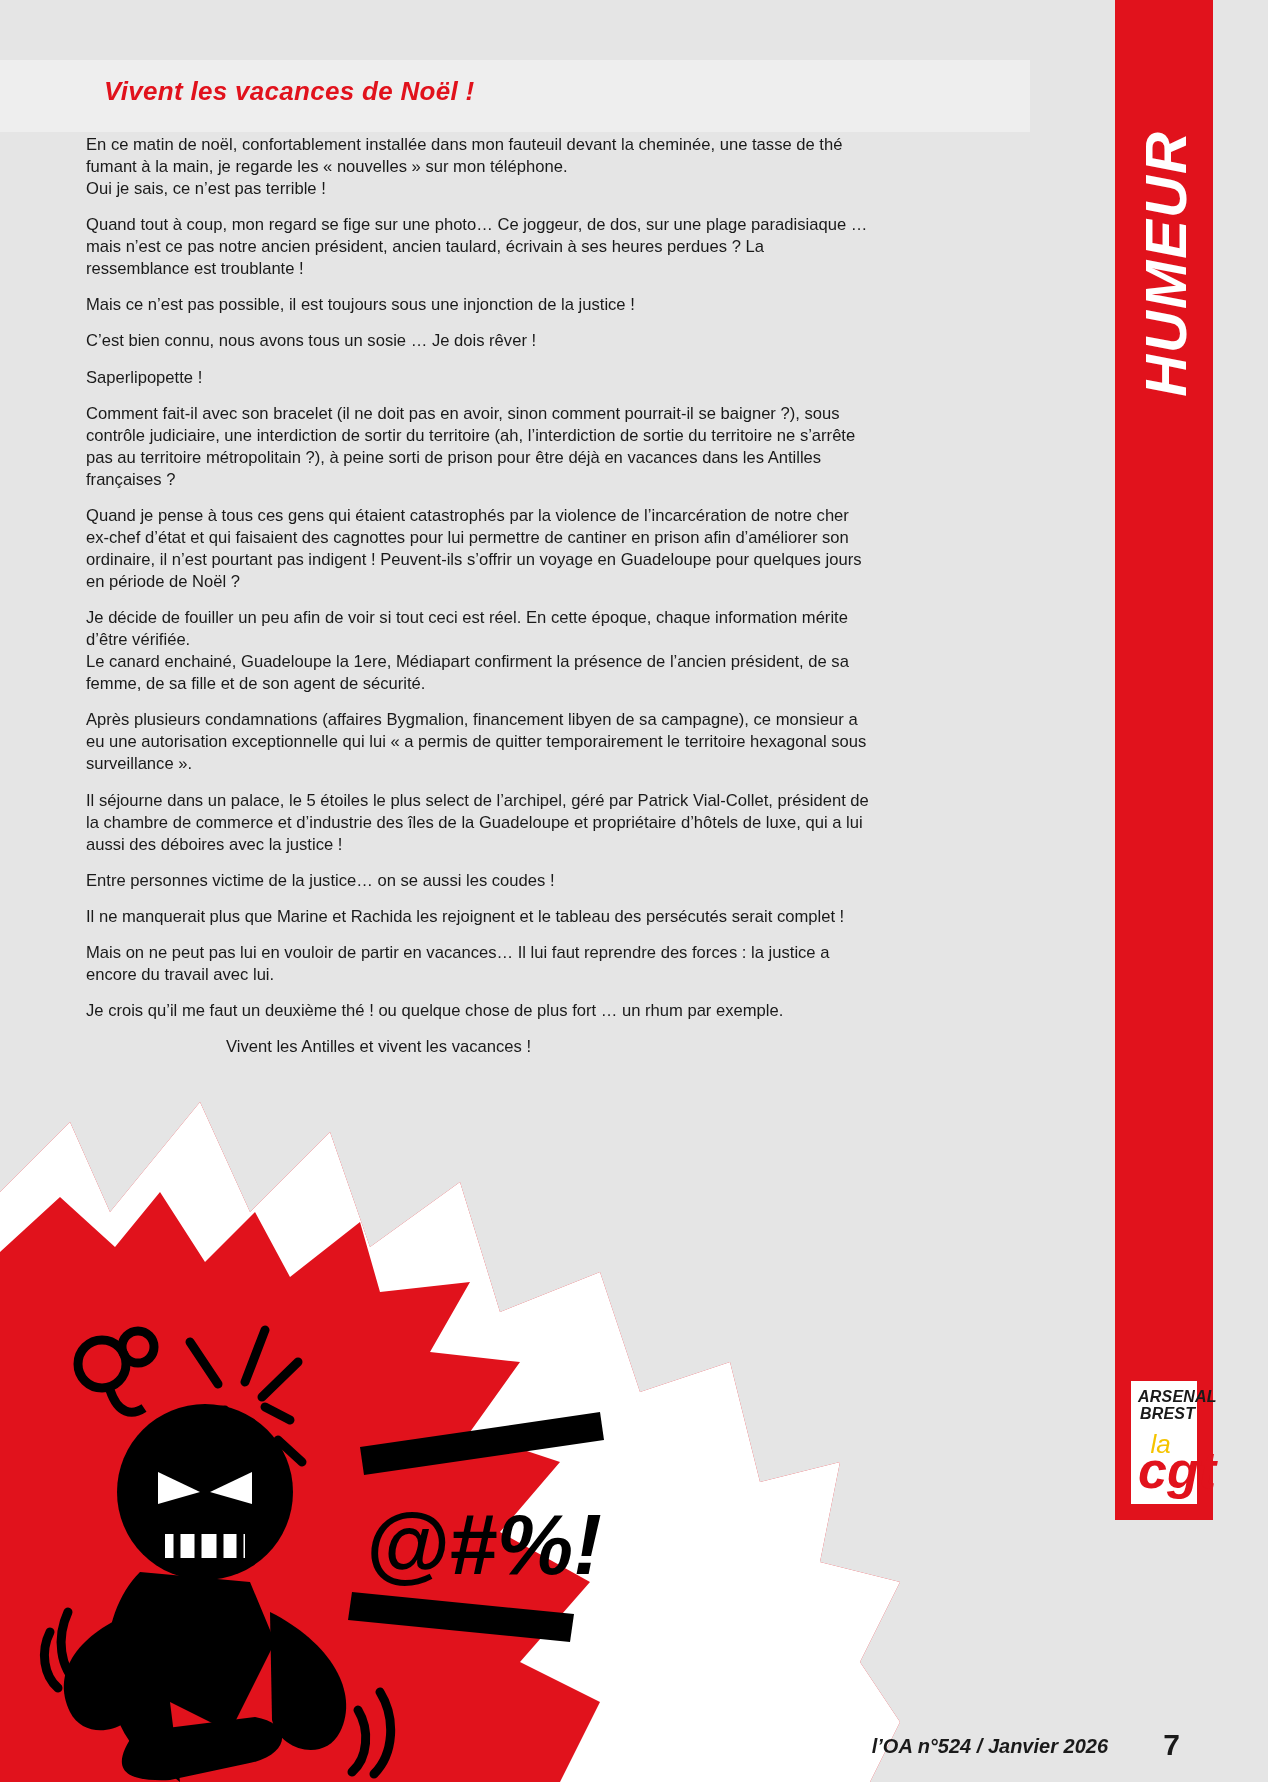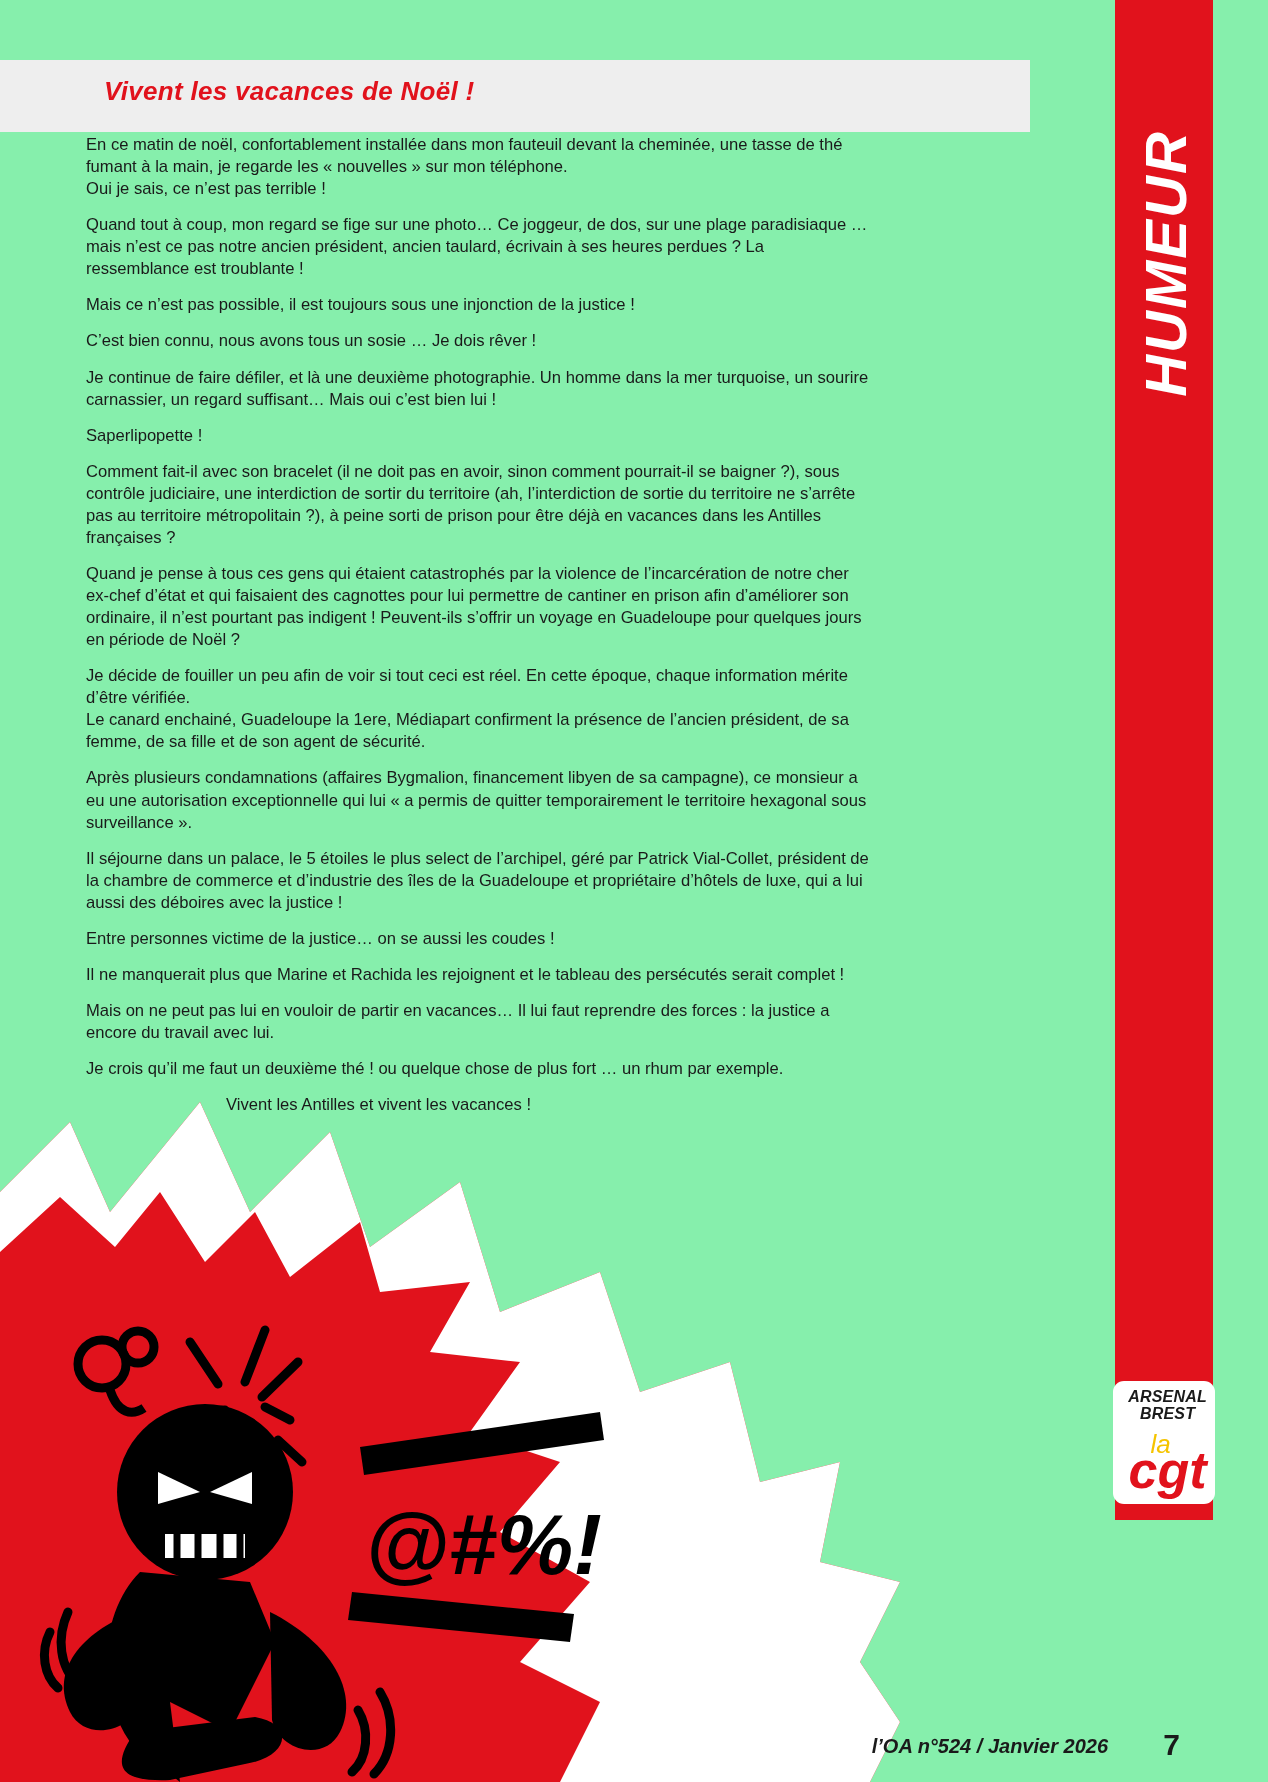--- a/index.html
+++ b/index.html
@@ -12,21 +12,21 @@
     background: #ffffff;
     font-family: "Liberation Sans", sans-serif;
     position: relative;
     overflow: hidden;
   }
 
   
   .page {
     position: absolute;
     inset: 0;
-    background: #86efac;
+    background: #e5e5e5;
   }
 
   
   .title-band {
     position: absolute;
     left: 0;
     top: 60px;
     width: 1030px;
     height: 72px;
     background: #eeeeee;
@@ -94,26 +94,25 @@
     align-items: center;
     justify-content: center;
   }
 
   
   .cgt-logo {
     position: absolute;
     left: 50%;
     transform: translateX(-50%);
     bottom: 16px;
-    width: 102px;
+    width: 66px;
     background: #ffffff;
     text-align: center;
     padding: 8px 0 10px 7px;
     box-sizing: border-box;
-    border-radius: 11px;
   }
   .cgt-logo .arsenal {
     color: #1a1a1a;
     font-size: 16px;
     font-weight: bold;
     font-style: italic;
     line-height: 1.05;
     letter-spacing: 0.2px;
   }
   .cgt-logo .la {
@@ -173,21 +172,20 @@
 <div class="page">
 
   <div class="title-band"></div>
   <div class="title-text">Vivent les vacances de Noël !</div>
 
   <div class="article">
     <p>En ce matin de noël, confortablement installée dans mon fauteuil devant la cheminée, une tasse de thé fumant à la main, je regarde les « nouvelles » sur mon téléphone.<br>Oui je sais, ce n’est pas terrible !</p>
     <p>Quand tout à coup, mon regard se fige sur une photo… Ce joggeur, de dos, sur une plage paradisiaque … mais n’est ce pas notre ancien président, ancien taulard, écrivain à ses heures perdues ? La ressemblance est troublante !</p>
     <p>Mais ce n’est pas possible, il est toujours sous une injonction de la justice !</p>
     <p>C’est bien connu, nous avons tous un sosie … Je dois rêver !</p>
-    <p>Je continue de faire défiler, et là une deuxième photographie. Un homme dans la mer turquoise, un sourire carnassier, un regard suffisant… Mais oui c’est bien lui !</p>
     <p>Saperlipopette !</p>
     <p>Comment fait-il avec son bracelet (il ne doit pas en avoir, sinon comment pourrait-il se baigner ?), sous contrôle judiciaire, une interdiction de sortir du territoire (ah, l’interdiction de sortie du territoire ne s’arrête pas au territoire métropolitain ?), à peine sorti de prison pour être déjà en vacances dans les Antilles françaises ?</p>
     <p>Quand je pense à tous ces gens qui étaient catastrophés par la violence de l’incarcération de notre cher ex-chef d’état et qui faisaient des cagnottes pour lui permettre de cantiner en prison afin d’améliorer son ordinaire, il n’est pourtant pas indigent ! Peuvent-ils s’offrir un voyage en Guadeloupe pour quelques jours en période de Noël ?</p>
     <p>Je décide de fouiller un peu afin de voir si tout ceci est réel. En cette époque, chaque information mérite d’être vérifiée.<br>Le canard enchainé, Guadeloupe la 1ere, Médiapart confirment la présence de l’ancien président, de sa femme, de sa fille et de son agent de sécurité.</p>
     <p>Après plusieurs condamnations (affaires Bygmalion, financement libyen de sa campagne), ce monsieur a eu une autorisation exceptionnelle qui lui « a permis de quitter temporairement le territoire hexagonal sous surveillance ».</p>
     <p>Il séjourne dans un palace, le 5 étoiles le plus select de l’archipel, géré par Patrick Vial-Collet, président de la chambre de commerce et d’industrie des îles de la Guadeloupe et propriétaire d’hôtels de luxe, qui a lui aussi des déboires avec la justice !</p>
     <p>Entre personnes victime de la justice… on se aussi les coudes !</p>
     <p>Il ne manquerait plus que Marine et Rachida les rejoignent et le tableau des persécutés serait complet !</p>
     <p>Mais on ne peut pas lui en vouloir de partir en vacances… Il lui faut reprendre des forces : la justice a encore du travail avec lui.</p>
     <p>Je crois qu’il me faut un deuxième thé ! ou quelque chose de plus fort … un rhum par exemple.</p>

